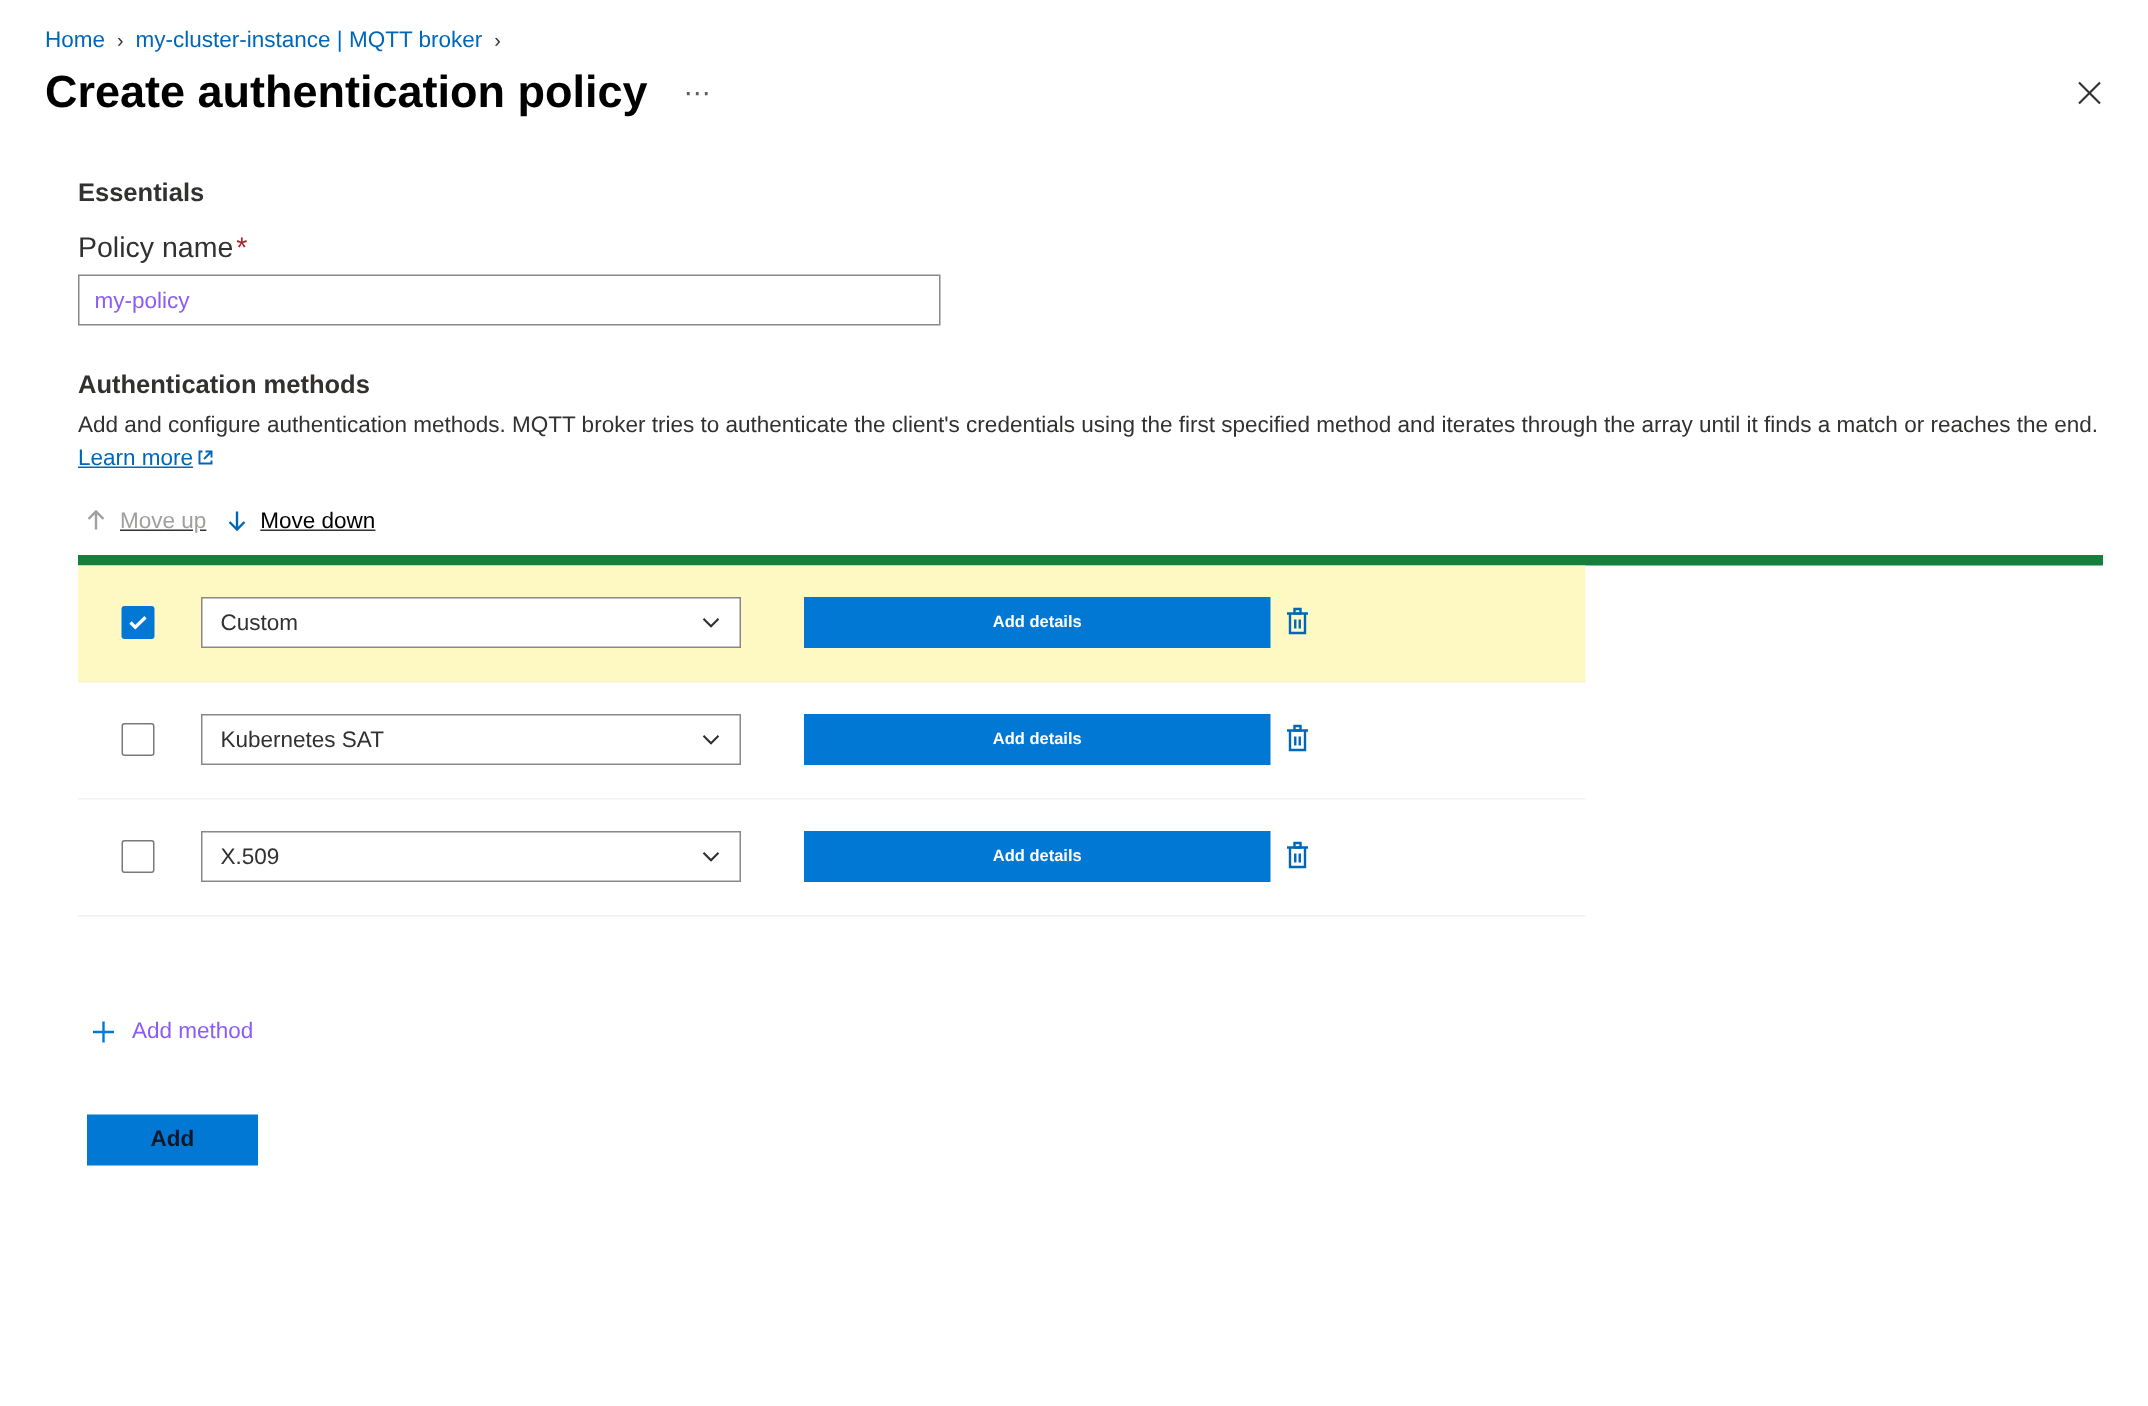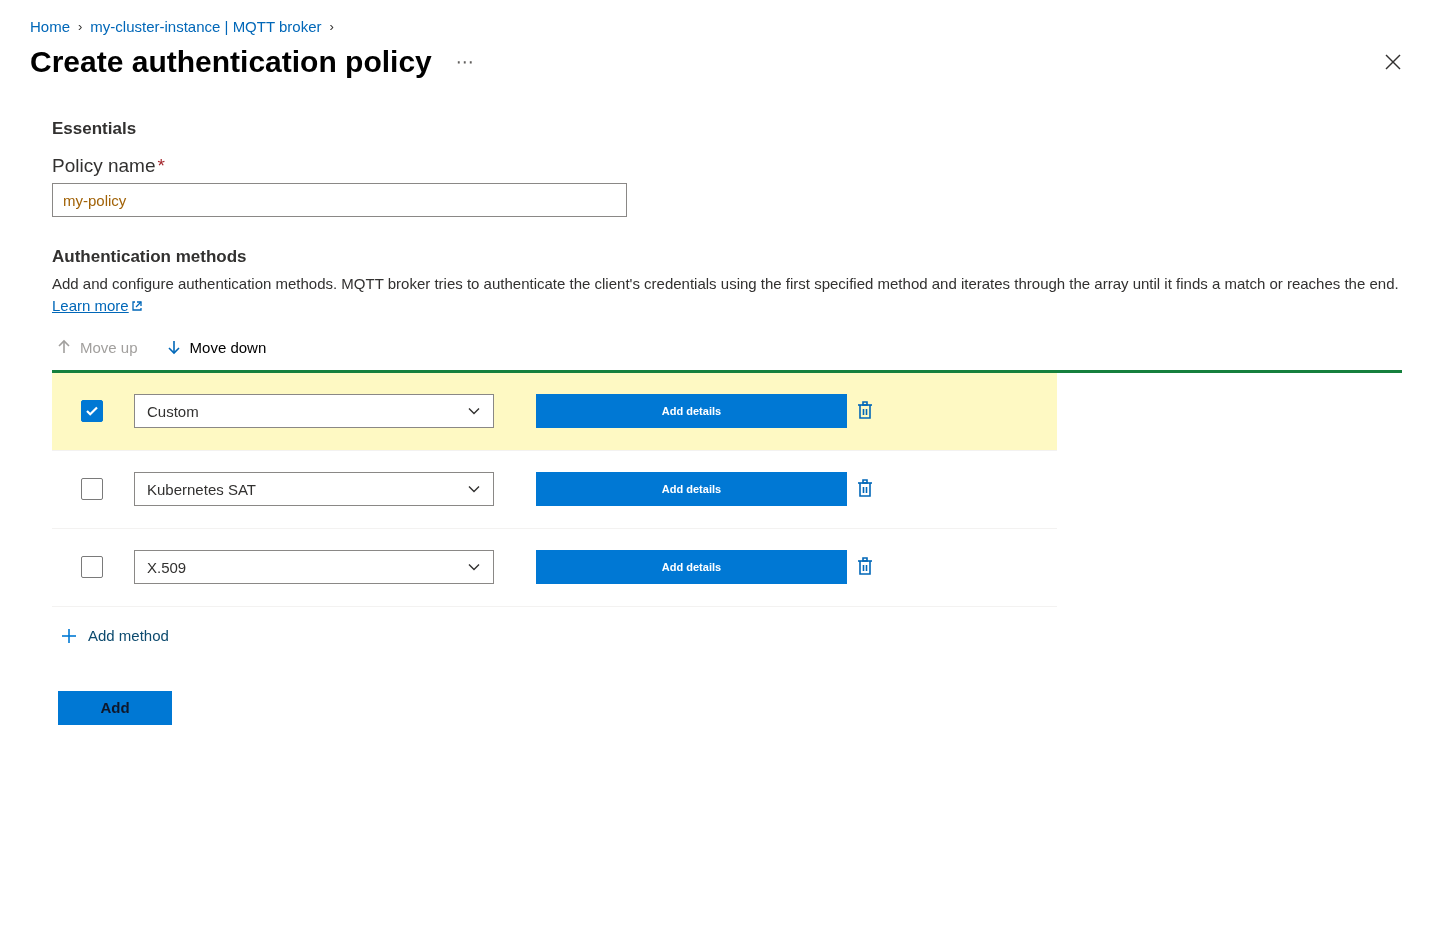--- a/index.html
+++ b/index.html
@@ -81,21 +81,21 @@
     margin-bottom: 6px;
     color: #323130;
   }
   .req-star { color: #a4262c; margin-left: 2px; }
   .text-input {
     width: 575px;
     height: 34px;
     border: 1px solid #8a8886;
     padding: 4px 10px;
     font-size: 15px;
-    color: #a16207;
+    color: #8b5cf6;
     outline: none;
     background: #fff;
   }
   h3.sub-title {
     font-size: 17px;
     font-weight: 600;
     margin: 30px 0 6px 0;
   }
   .desc {
     font-size: 15px;
@@ -106,23 +106,24 @@
   .desc a {
     color: #0067b8;
   }
   .ext-icon {
     width: 12px; height: 12px; display:inline-block; margin-left:2px; vertical-align: -1px;
   }
   
   .move-row {
     display: flex;
     align-items: center;
-    gap: 28px;
+    gap: 12px;
     padding: 2px 4px 14px 4px;
-    border-bottom: 3px solid #15803d;
+    border-bottom: 7px solid #15803d;
+    text-decoration: underline;
   }
   .move-btn {
     display: flex;
     align-items: center;
     gap: 8px;
     font-size: 15px;
     cursor: pointer;
     background: none;
     border: none;
     padding: 0;
@@ -205,24 +206,24 @@
   .trash-btn {
     width: 22px; height: 22px; stroke: #0067b8; cursor: pointer; margin-left: 12px;
   }
   
   .add-method {
     display: flex;
     align-items: center;
     gap: 10px;
     padding: 20px 0 0 8px;
     font-size: 15px;
-    color: #0c4a6e;
+    color: #8b5cf6;
     cursor: pointer;
     width: fit-content;
-    background:none; border:none;
+    background:none; border:none;margin-top:48px;
   }
   .plus-svg { width: 18px; height: 18px; stroke: #0078d4; stroke-width: 1.6; }
   
   .footer-add {
     margin-top: 46px;
     width: 114px;
     height: 34px;
     background: #0078d4;
     color: #0f172a;
     border: none;

